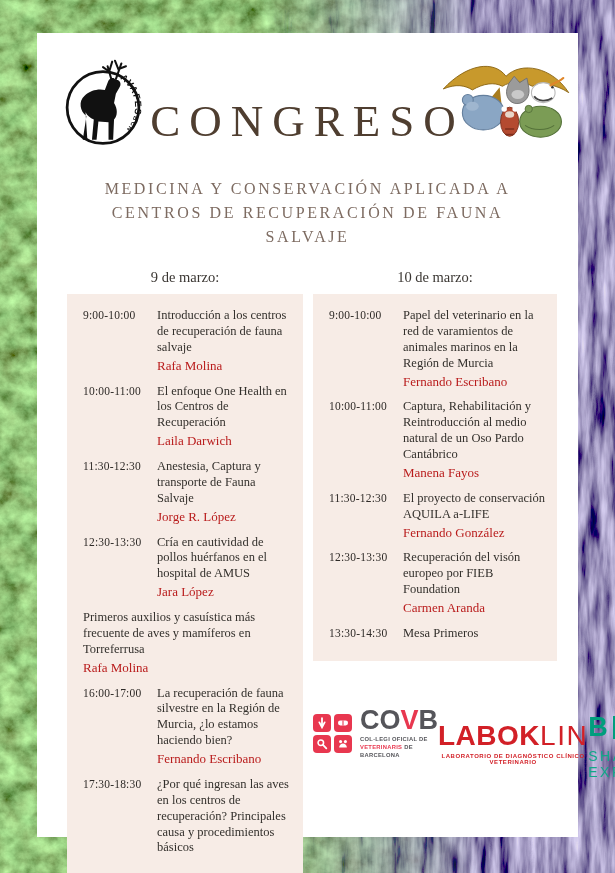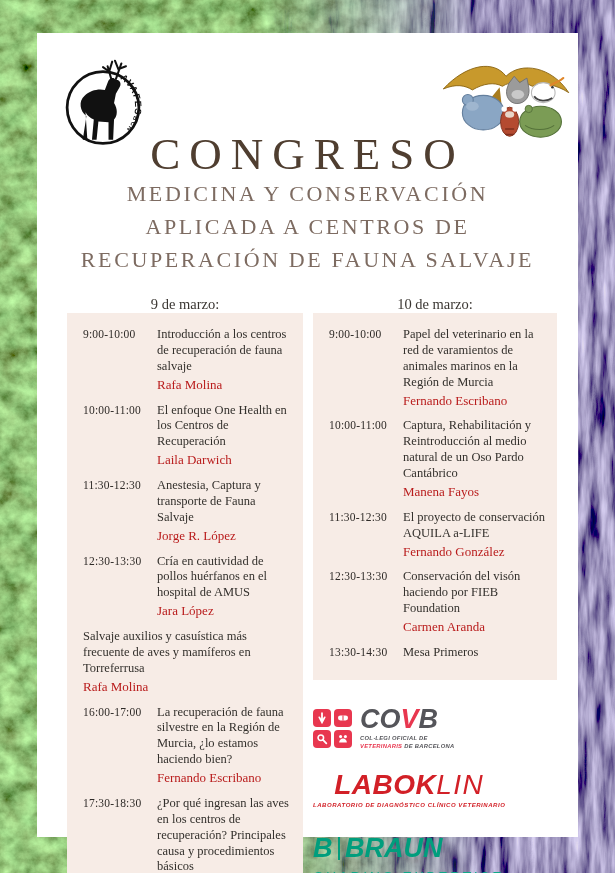--- a/index.html
+++ b/index.html
@@ -11,54 +11,53 @@
   .bg{position:absolute;left:0;top:0;width:615px;height:873px;display:block;}
   .card{
     position:absolute;left:37px;top:33px;width:541px;height:804px;
     background:#ffffff;box-sizing:border-box;
   }
   
   .header{position:relative;height:118px;}
   .org-logo{position:absolute;left:20px;top:22px;width:92px;height:96px;}
   .collage{position:absolute;right:2px;top:16px;width:140px;height:100px;}
   .congreso{
-    text-align:center;margin:0;padding-top:95px;
+    text-align:center;margin:0;padding-top:62px;
     font-size:45px;font-weight:400;letter-spacing:9px;color:#4f3e30;
   }
   .subtitle{
     margin:26px 36px 0 36px;text-align:center;
-    font-size:22px;letter-spacing:2.6px;line-height:1.5;color:#7d6b61;
+    font-size:16px;letter-spacing:2.6px;line-height:1.5;color:#7d6b61;
   }
   
   .columns{display:flex;margin:20px 21px 0 30px;gap:10px;}
   .col{display:flex;flex-direction:column;}
   .col-left{width:236px;}
   .col-right{width:244px;}
   .day-label{
-    text-align:center;font-size:14.5px;color:#3a3632;
+    text-align:center;font-size:14.5px;color:#3a3632;margin-bottom:8px;
   }
   .panel{
     background:#f7ece6;box-sizing:border-box;
     padding:14px 8px 10px 16px;
   }
   .panel-left{min-height:548px;}
   .panel-right{min-height:345px;}
   .item{display:flex;gap:12px;margin-bottom:9px;}
   .time{
     width:62px;flex-shrink:0;font-size:11.5px;color:#2e2a27;
     letter-spacing:0.2px;padding-top:1px;
   }
   .cell{flex:1;}
   .ttl{font-size:12.5px;line-height:1.27;color:#33302c;}
   .spk{font-size:13px;line-height:1.3;color:#b91c1c;margin-top:2px;}
   
   .sponsors{
-    margin-top:26px;display:flex;flex-direction:column;align-items:flex-start;
+    margin-top:26px;display:flex;align-items:center;
     font-family:"Liberation Sans", sans-serif;
-    font-style:italic;
   }
   .covb{display:flex;align-items:center;gap:8px;}
   .covb-grid{display:grid;grid-template-columns:18px 18px;grid-template-rows:18px 18px;gap:3px;}
   .covb-cellbox{background:#e8374f;border-radius:4px;display:flex;align-items:center;justify-content:center;}
   .covb-cellbox svg{width:12px;height:12px;display:block;}
   .covb-text{line-height:1;}
   .covb-name{font-size:27px;font-weight:800;color:#55555a;letter-spacing:0;}
   .covb-name .red{color:#e8374f;}
   .covb-sub{font-size:5.8px;font-weight:700;color:#55555a;letter-spacing:0.3px;margin-top:2px;line-height:1.35;}
   .covb-sub .red{color:#e8374f;}
@@ -193,21 +192,21 @@
   <div class="item">
     <div class="time">12:30-13:30</div>
     <div class="cell">
       <div class="ttl">Cría en cautividad de pollos huérfanos en el hospital de AMUS</div>
       <div class="spk">Jara López</div>
     </div>
   </div>
 
   <div class="item">
     <div class="cell">
-      <div class="ttl">Salvaje auxilios y casuística más frecuente de aves y mamíferos en Torreferrusa</div>
+      <div class="ttl">Primeros auxilios y casuística más frecuente de aves y mamíferos en Torreferrusa</div>
       <div class="spk">Rafa Molina</div>
     </div>
   </div>
 
   <div class="item">
     <div class="time">16:00-17:00</div>
     <div class="cell">
       <div class="ttl">La recuperación de fauna silvestre en la Región de Murcia, ¿lo estamos haciendo bien?</div>
       <div class="spk">Fernando Escribano</div>
     </div>
@@ -249,21 +248,21 @@
     <div class="time">11:30-12:30</div>
     <div class="cell">
       <div class="ttl">El proyecto de conservación AQUILA a-LIFE</div>
       <div class="spk">Fernando González</div>
     </div>
   </div>
 
   <div class="item">
     <div class="time">12:30-13:30</div>
     <div class="cell">
-      <div class="ttl">Conservación del visón haciendo por FIEB Foundation</div>
+      <div class="ttl">Recuperación del visón europeo por FIEB Foundation</div>
       <div class="spk">Carmen Aranda</div>
     </div>
   </div>
 
   <div class="item">
     <div class="time">13:30-14:30</div>
     <div class="cell">
       <div class="ttl">Mesa Primeros</div>
 
     </div>

